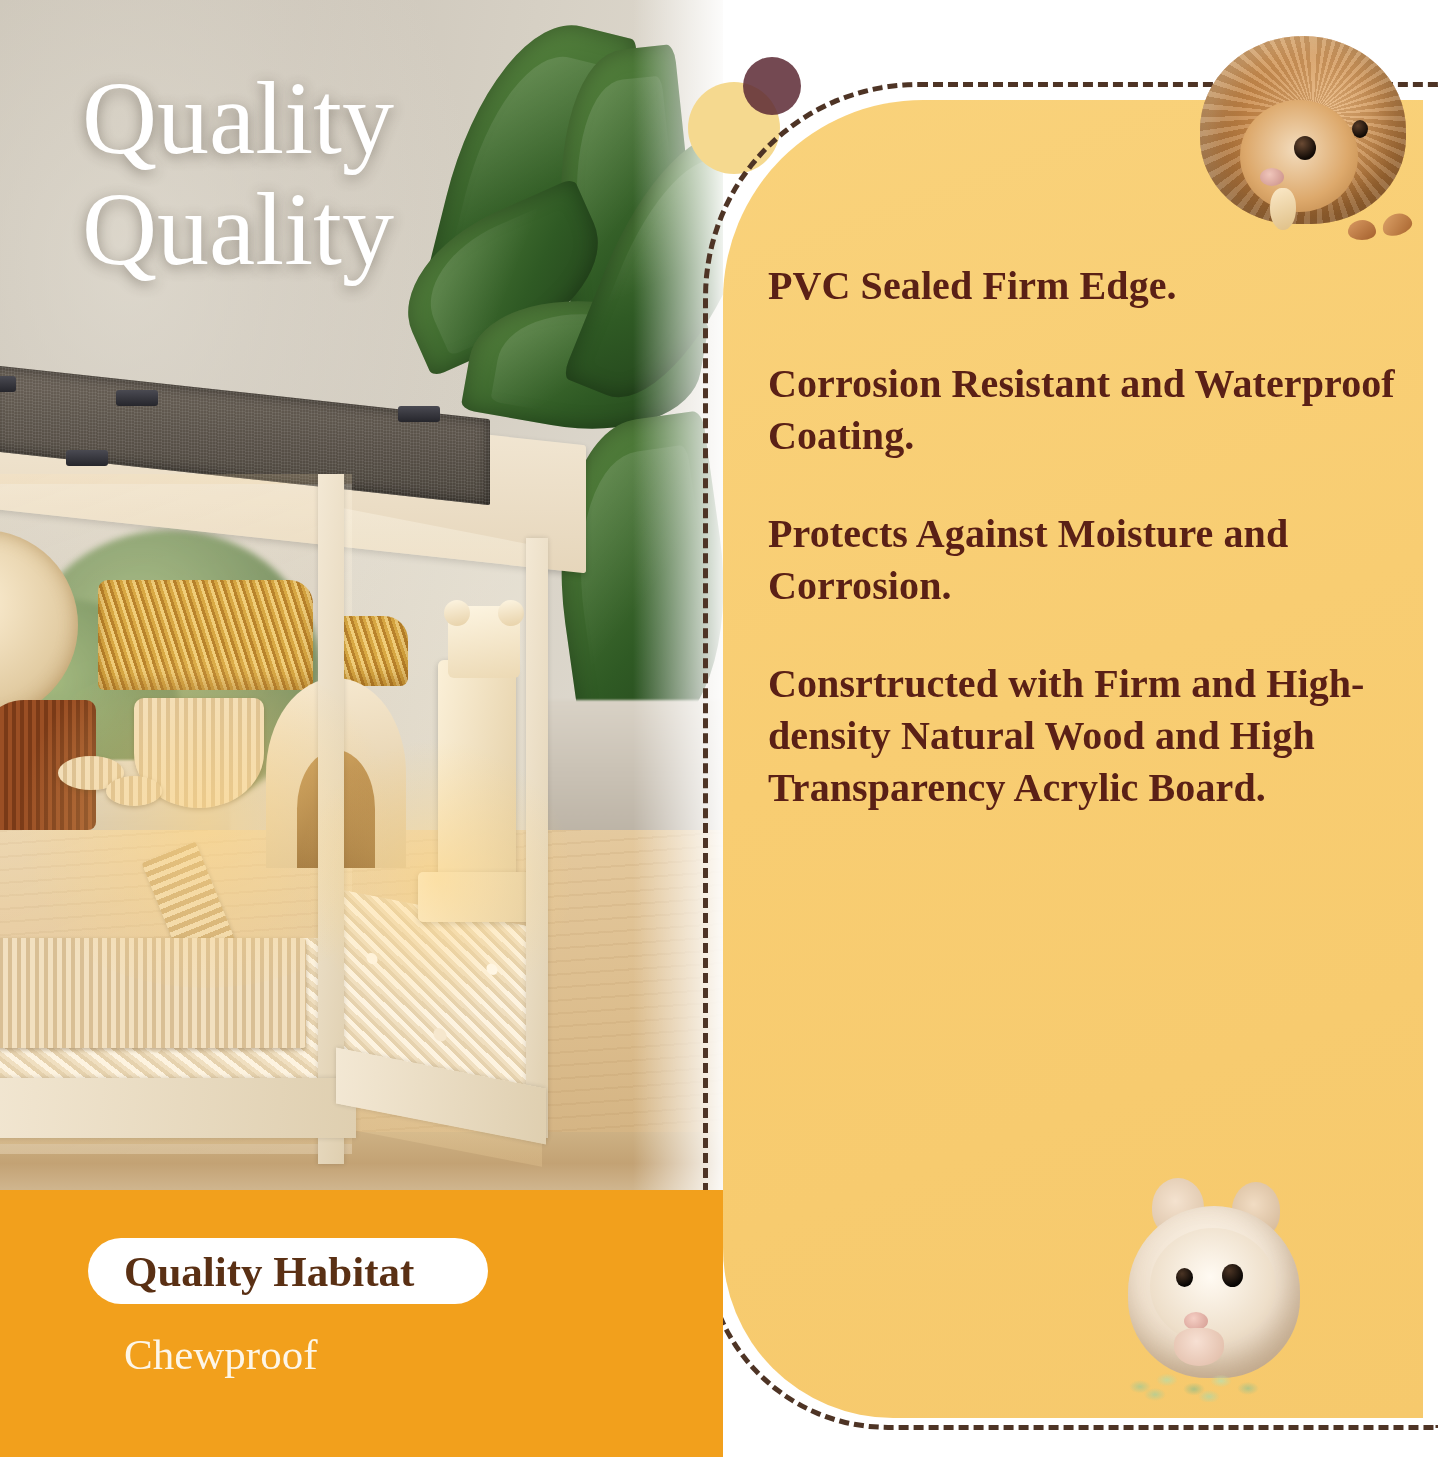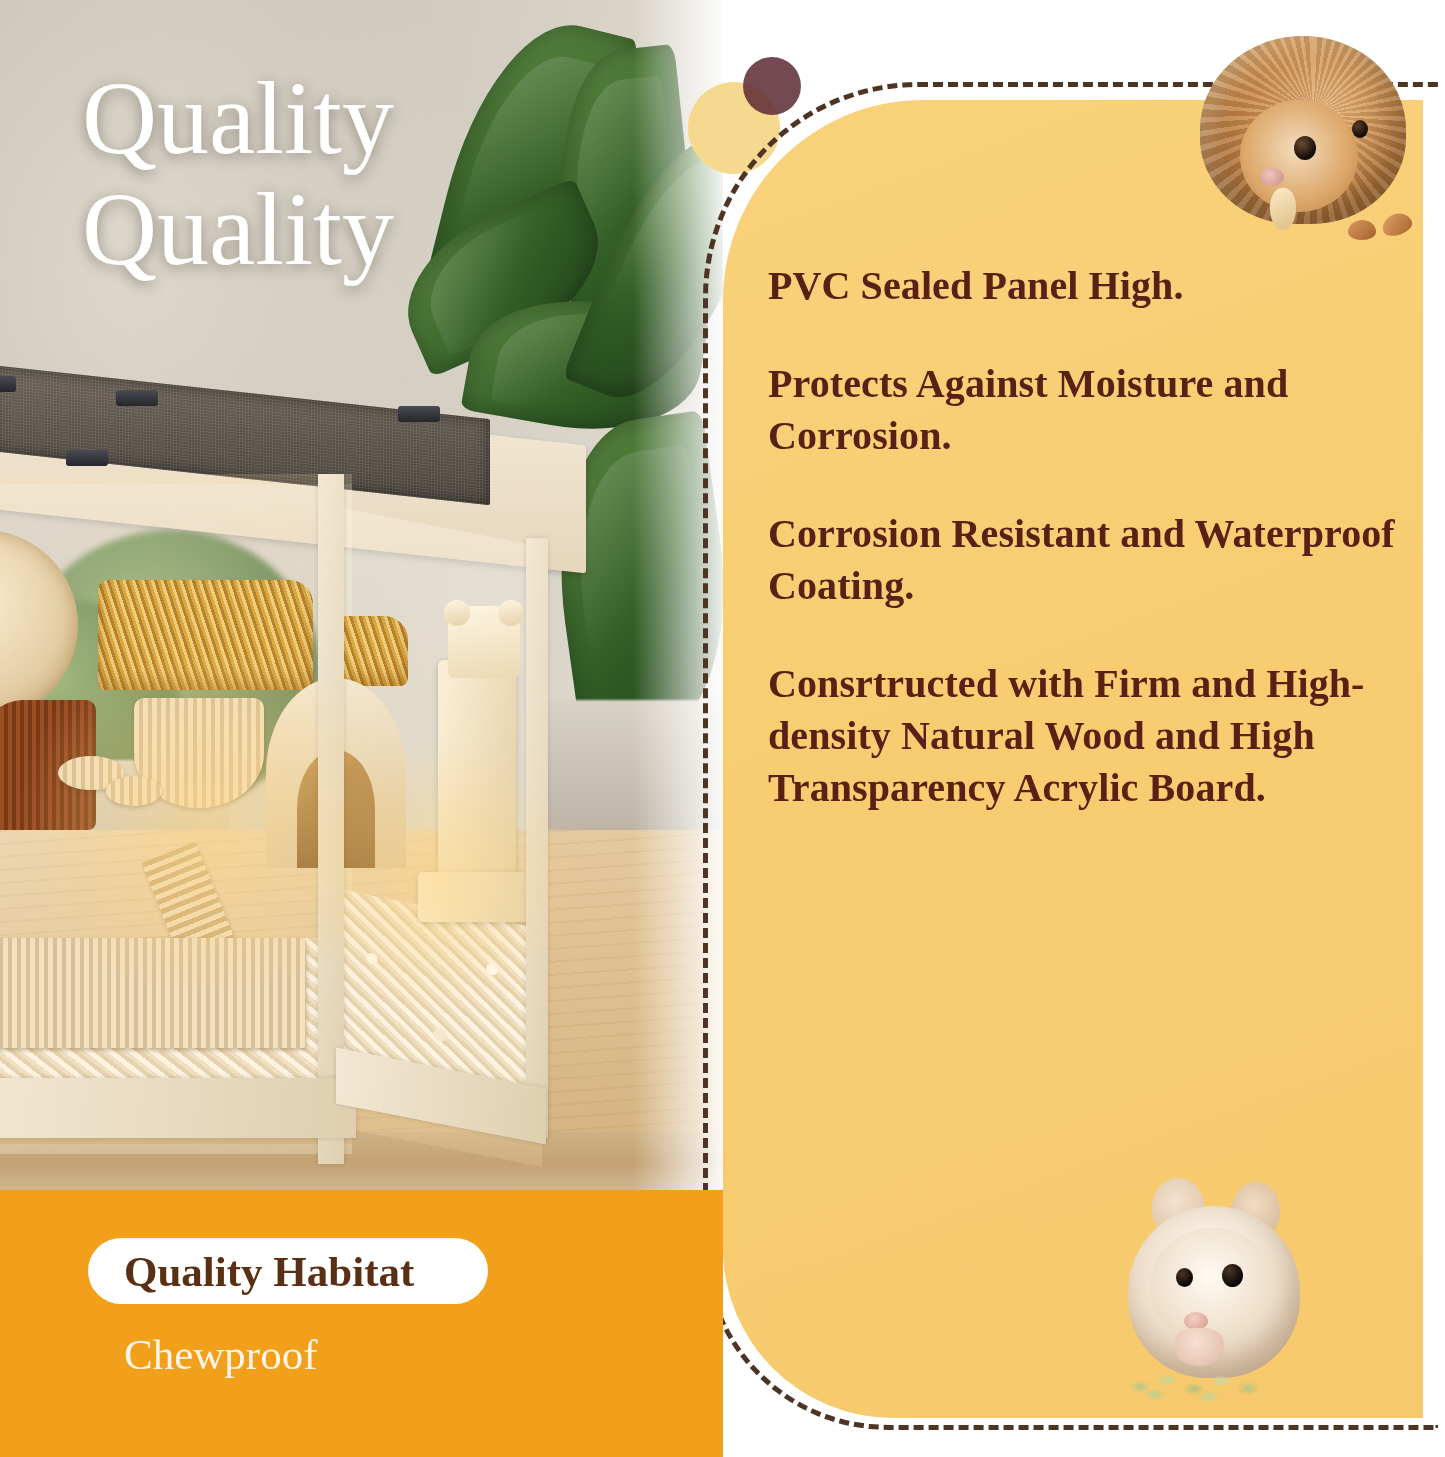--- a/index.html
+++ b/index.html
@@ -230,23 +230,23 @@
   <div class="title">
     <div>Quality</div>
     <div>Quality</div>
   </div>
 
   <div class="circle-yellow"></div>
   <div class="circle-maroon"></div>
 
   <div class="panel">
     <div class="panel-inner">
-      <p class="feature">PVC Sealed Panel High.</p>
+      <p class="feature">PVC Sealed Firm Edge.</p>
+      <p class="feature">Corrosion Resistant and Waterproof Coating.</p>
       <p class="feature">Protects Against Moisture and Corrosion.</p>
-      <p class="feature">Corrosion Resistant and Waterproof Coating.</p>
       <p class="feature">Consrtructed with Firm and High-density Natural Wood and High Transparency Acrylic Board.</p>
     </div>
   </div>
 
   <div class="dash-outer"></div>
 
   <div class="banner"></div>
   <div class="pill"></div>
   <div class="pill-text">Quality Habitat</div>
   <div class="sub-text">Chewproof</div>

